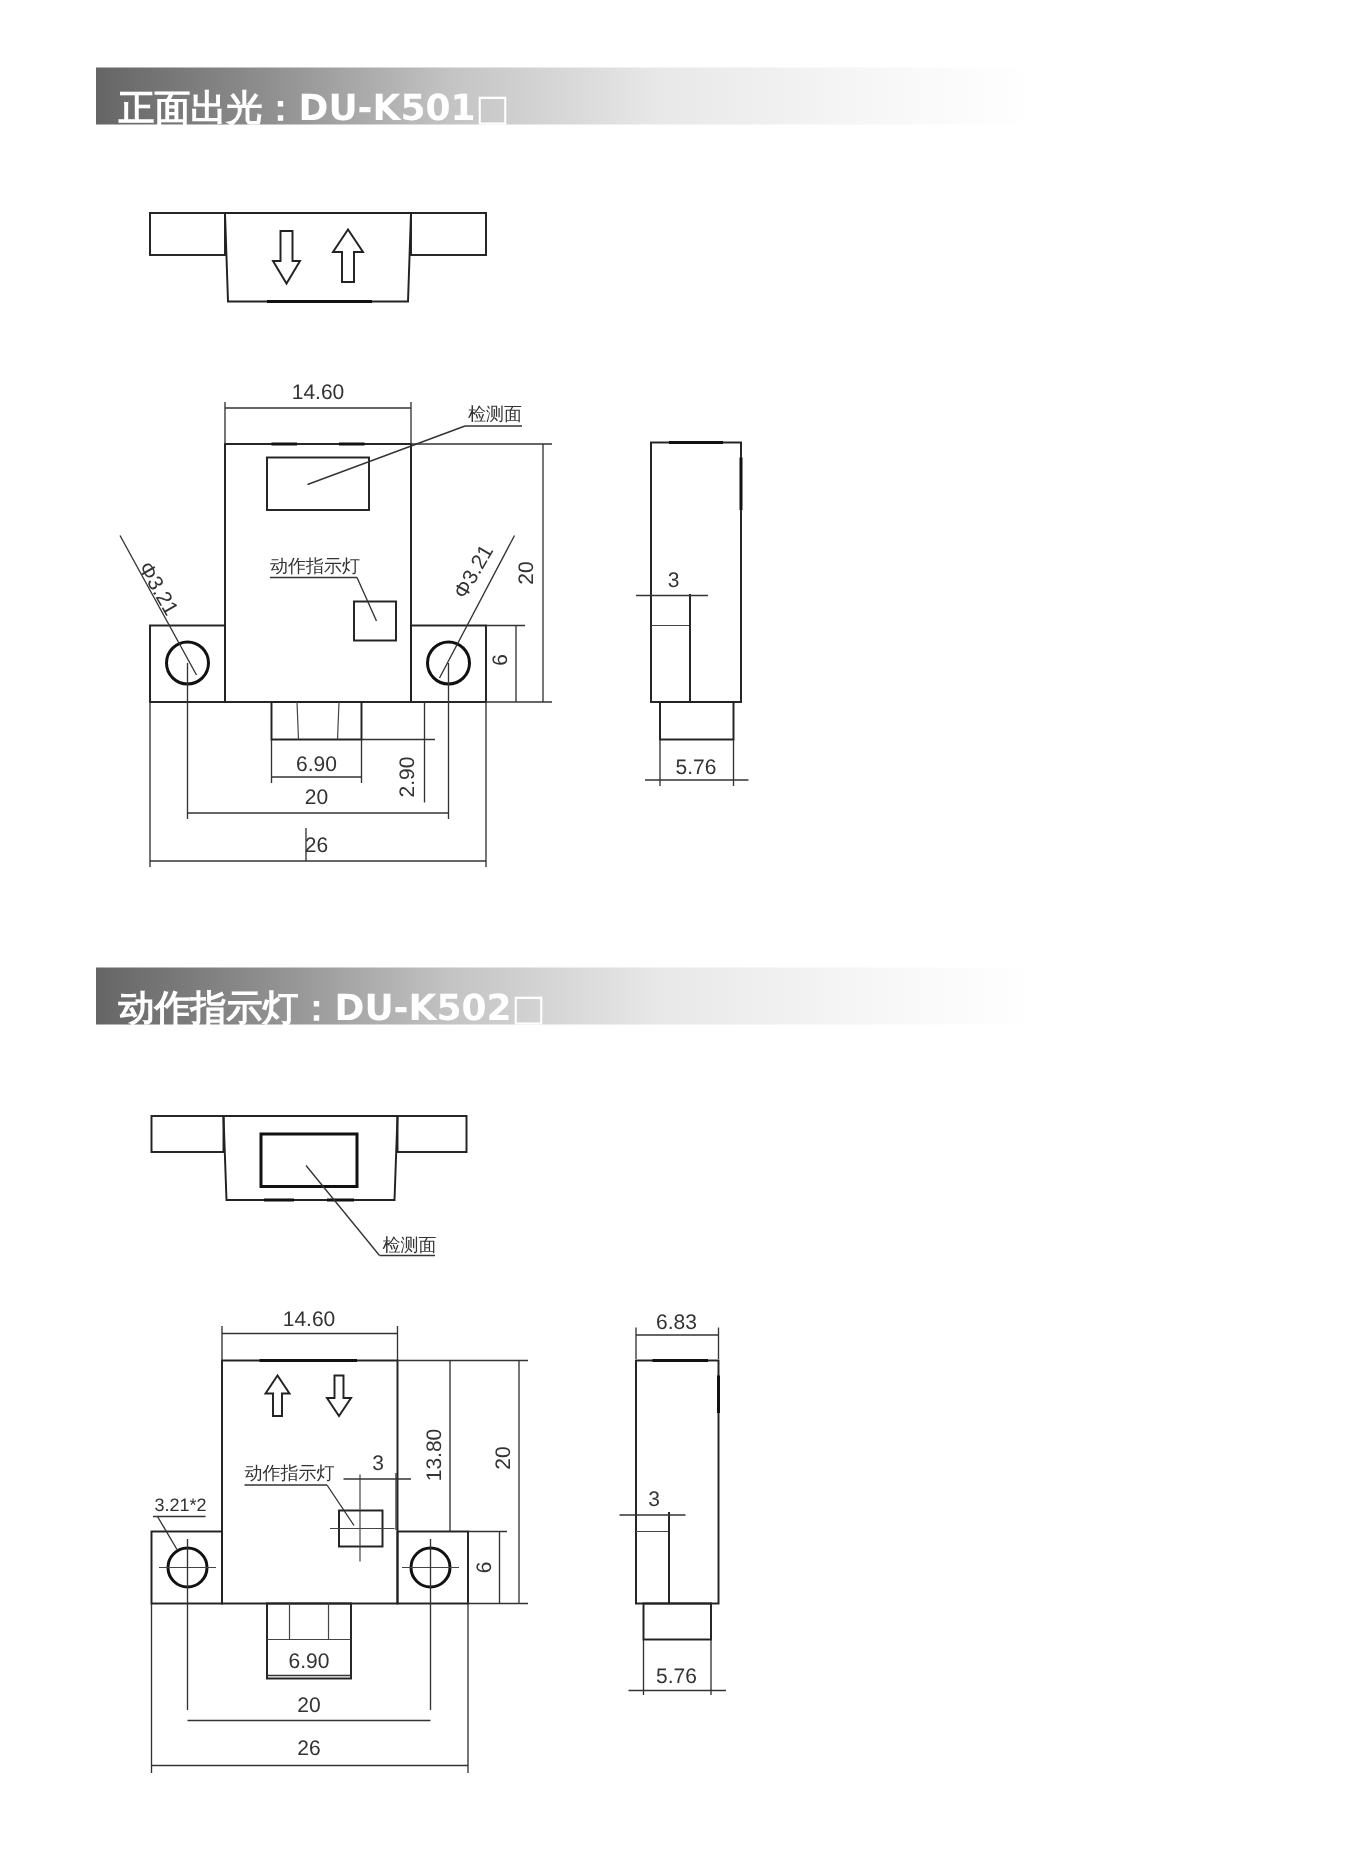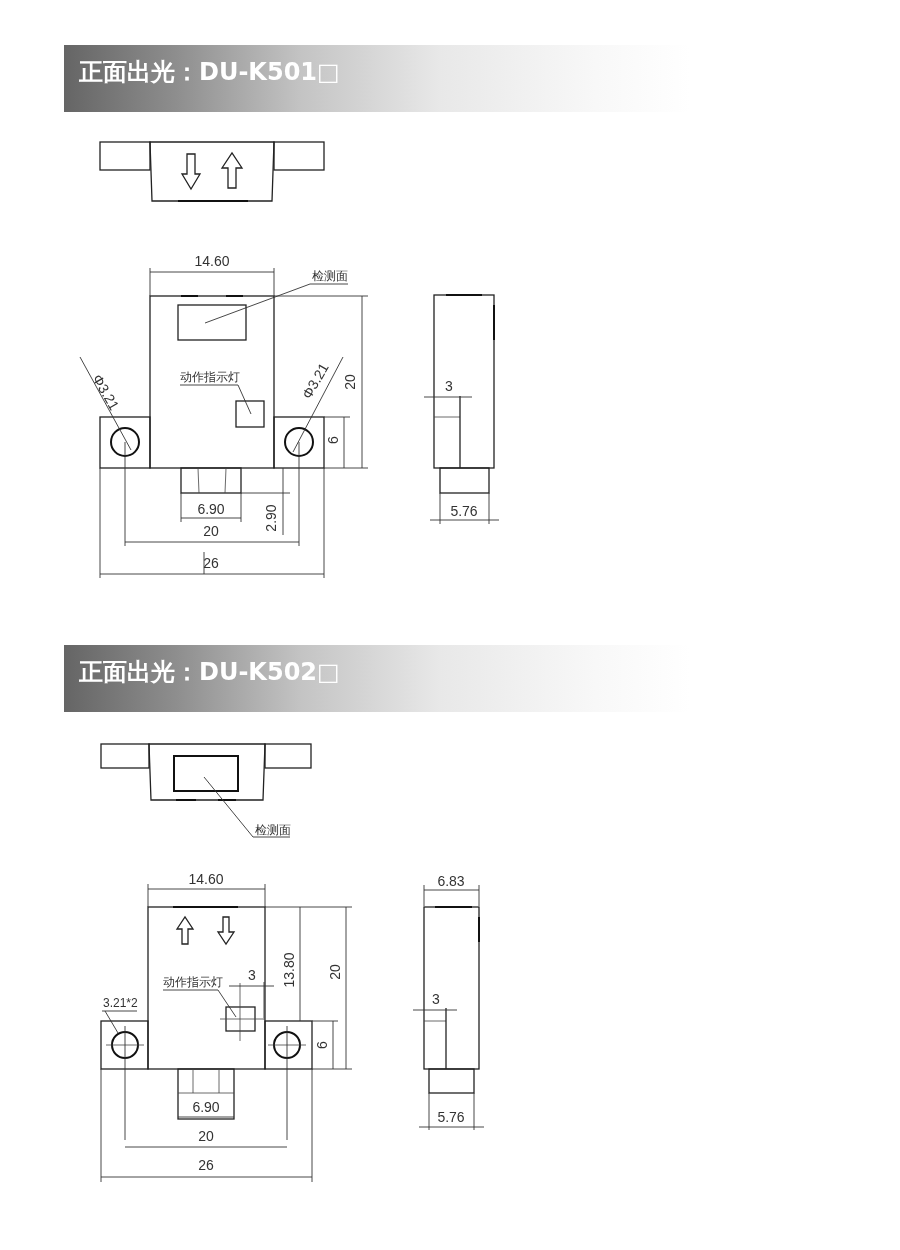--- a/index.html
+++ b/index.html
@@ -1,19 +1,19 @@
 <!DOCTYPE html>
 <html><head>
 <meta charset="utf-8">
 <style>
   html, body { margin: 0; padding: 0; background: #ffffff; }
   body { width: 900px; height: 1250px; position: relative; overflow: hidden;
          font-family: "DejaVu Sans", "Liberation Sans", sans-serif; }
   .header-bar {
-    position: absolute; left: 64px; width: 626px; height: 67px;
+    position: absolute; left: 64px; width: 626px; height: 38px;
     background: linear-gradient(90deg, #656565 0%, #8e8e8e 18%, #c4c4c4 38%, #e8e8e8 60%, #f8f8f8 85%, #ffffff 100%);
   }
   .header-text {
     position: absolute; left: 15px; top: 0; line-height: 54px;
     color: #ffffff; font-size: 24px; font-weight: bold; letter-spacing: 0px;
     font-family: "DejaVu Sans", sans-serif;
   }
   .drawing { position: absolute; left: 0; }
   svg text { font-family: "Liberation Sans Narrow", "Liberation Sans", sans-serif; fill: #333; }
   .ln { stroke: #222; stroke-width: 1.3; fill: none; }
@@ -122,21 +122,21 @@
     <text x="449" y="391" text-anchor="middle" class="lbl">3</text>
     <rect x="440" y="468" width="49" height="25" class="ln"></rect>
     <line x1="440" y1="493" x2="440" y2="524" class="dim"></line>
     <line x1="489" y1="493" x2="489" y2="524" class="dim"></line>
     <line x1="430" y1="520" x2="499" y2="520" class="dim"></line>
     <text x="464" y="516" text-anchor="middle" class="lbl">5.76</text>
   </g>
 </svg>
 
 <div class="header-bar" style="top:645px;">
-  <span class="header-text">正面出光：DU-K502□</span>
+  <span class="header-text">动作指示灯：DU-K502□</span>
 </div>
 
 <svg class="drawing" style="top:700px;" width="900" height="550" viewBox="0 700 900 550">
 
   <g>
     <rect x="101" y="744" width="48" height="24" class="ln"></rect>
     <rect x="265" y="744" width="46" height="24" class="ln"></rect>
     <polygon points="149,744 265,744 263,800 151,800" class="ln"></polygon>
     <rect x="174" y="756" width="64" height="35" class="thick"></rect>
     <line x1="176" y1="800" x2="196" y2="800" class="thick"></line>

